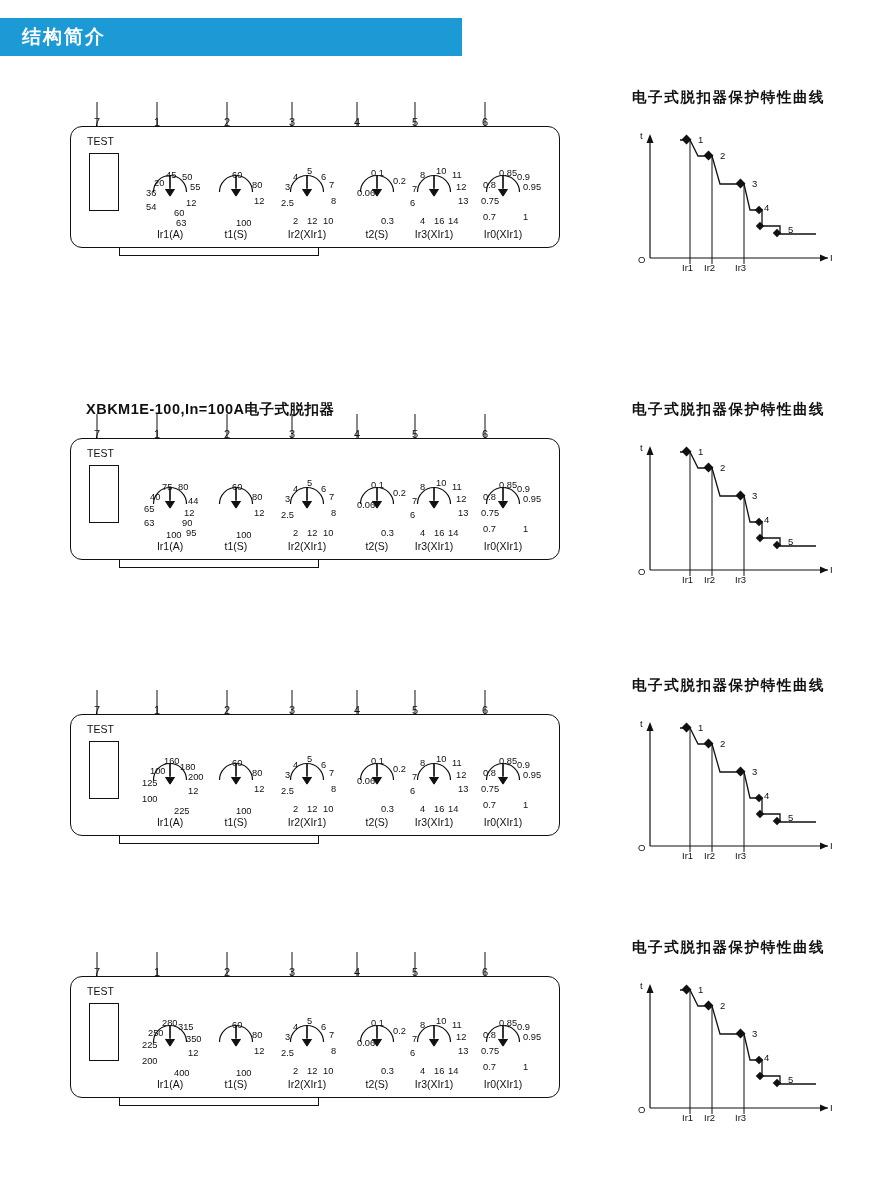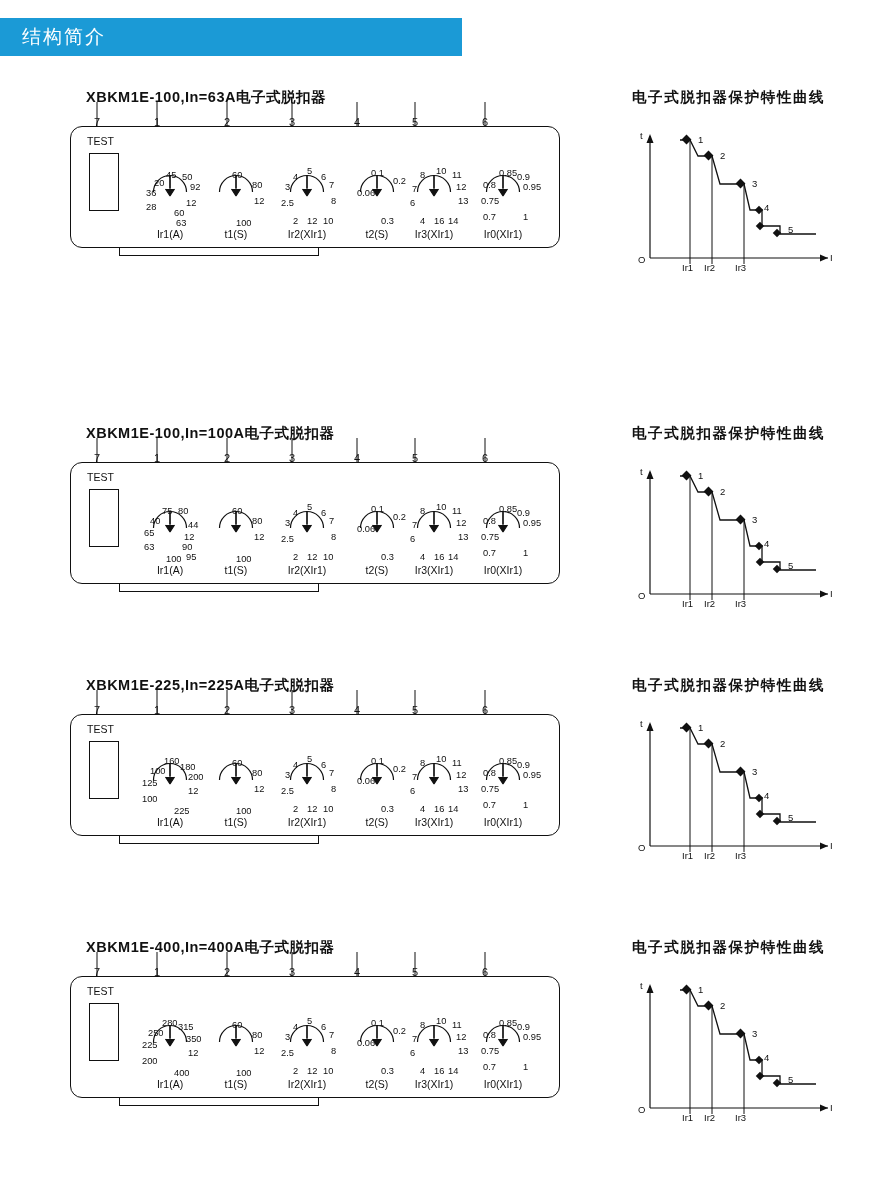--- a/index.html
+++ b/index.html
@@ -10,21 +10,21 @@
     color:#111;
     position:relative;
     overflow:hidden;
   }
   .banner{
     position:absolute;left:0;top:18px;width:462px;height:38px;
     background:#1b9ad6;
     display:flex;align-items:center;
   }
   .banner-text{
-    color:#fff;font-size:19px;font-weight:normal;letter-spacing:2px;
+    color:#fff;font-size:19px;font-weight:bold;letter-spacing:2px;
     margin-left:22px;
   }
   .section{position:absolute;left:0;width:882px;}
   .sec-title{
     position:absolute;font-size:14.5px;font-weight:bold;letter-spacing:.5px;
     white-space:nowrap;
   }
   .dev-title{left:86px;top:0;}
   .curve-title{left:632px;top:0;letter-spacing:1.6px;}
 
@@ -66,21 +66,20 @@
 </style>
 </head>
 <body>
 
 <div class="banner">
   <span class="banner-text">结构简介</span>
 </div>
 
 <div id="sections-root">
     <div class="section" style="top:88px;height:280px;">
-      <div class="sec-title dev-title">XBKM1E-100,In=63A电子式脱扣器</div>
       <div class="sec-title curve-title">电子式脱扣器保护特性曲线</div>
       <svg class="leaders">
         <line x1="97" y1="46" x2="97" y2="14" stroke="#111" stroke-width="1"></line>
         <line x1="157" y1="46" x2="157" y2="14" stroke="#111" stroke-width="1"></line>
         <line x1="227" y1="46" x2="227" y2="14" stroke="#111" stroke-width="1"></line>
         <line x1="292" y1="46" x2="292" y2="14" stroke="#111" stroke-width="1"></line>
         <line x1="357" y1="46" x2="357" y2="14" stroke="#111" stroke-width="1"></line>
         <line x1="415" y1="46" x2="415" y2="14" stroke="#111" stroke-width="1"></line>
         <line x1="485" y1="46" x2="485" y2="14" stroke="#111" stroke-width="1"></line>
       </svg>
@@ -101,22 +100,22 @@
     <path d="M 22 9 L 22 30 M 22 30 L 17.5 23 M 22 30 L 26.5 23" fill="none" stroke="#111" stroke-width="1.2"></path>
     <path d="M 17.5 23 L 22 30 L 26.5 23 Z" fill="#111"></path>
     <line x1="22" y1="9" x2="22" y2="22" stroke="#111" stroke-width="1.2"></line>
   </svg>
                <div class="dial-caption">Ir1(A)</div>
              </div>
       <div class="scale" style="left:154px;top:90px;">20</div>
       <div class="scale" style="left:166px;top:82px;">45</div>
       <div class="scale" style="left:182px;top:84px;">50</div>
       <div class="scale" style="left:146px;top:100px;">36</div>
-      <div class="scale" style="left:190px;top:94px;">92</div>
-      <div class="scale" style="left:146px;top:114px;">28</div>
+      <div class="scale" style="left:190px;top:94px;">55</div>
+      <div class="scale" style="left:146px;top:114px;">54</div>
       <div class="scale" style="left:186px;top:110px;">12</div>
       <div class="scale" style="left:174px;top:120px;">60</div>
       <div class="scale" style="left:176px;top:130px;">63</div>
       <div class="dial" style="left:214px;top:78px;">
                <svg width="44" height="44" viewBox="0 0 44 44">
     <path d="M 5.5 26 A 16.5 16.5 0 1 1 38.5 26" fill="none" stroke="#111" stroke-width="1.2"></path>
     <path d="M 22 9 L 22 30 M 22 30 L 17.5 23 M 22 30 L 26.5 23" fill="none" stroke="#111" stroke-width="1.2"></path>
     <path d="M 17.5 23 L 22 30 L 26.5 23 Z" fill="#111"></path>
     <line x1="22" y1="9" x2="22" y2="22" stroke="#111" stroke-width="1.2"></line>
   </svg>
@@ -222,21 +221,21 @@
              <div class="g-lab" style="left:54px;top:136px;">Ir1</div>
              <div class="g-lab" style="left:76px;top:136px;">Ir2</div>
              <div class="g-lab" style="left:107px;top:136px;">Ir3</div>
              <div class="g-lab" style="left:70px;top:8px;">1</div>
              <div class="g-lab" style="left:92px;top:24px;">2</div>
              <div class="g-lab" style="left:124px;top:52px;">3</div>
              <div class="g-lab" style="left:136px;top:76px;">4</div>
              <div class="g-lab" style="left:160px;top:98px;">5</div>
            </div>
     </div>
-    <div class="section" style="top:400px;height:280px;margin-top:24px;">
+    <div class="section" style="top:400px;height:280px;">
       <div class="sec-title dev-title">XBKM1E-100,In=100A电子式脱扣器</div>
       <div class="sec-title curve-title">电子式脱扣器保护特性曲线</div>
       <svg class="leaders">
         <line x1="97" y1="46" x2="97" y2="14" stroke="#111" stroke-width="1"></line>
         <line x1="157" y1="46" x2="157" y2="14" stroke="#111" stroke-width="1"></line>
         <line x1="227" y1="46" x2="227" y2="14" stroke="#111" stroke-width="1"></line>
         <line x1="292" y1="46" x2="292" y2="14" stroke="#111" stroke-width="1"></line>
         <line x1="357" y1="46" x2="357" y2="14" stroke="#111" stroke-width="1"></line>
         <line x1="415" y1="46" x2="415" y2="14" stroke="#111" stroke-width="1"></line>
         <line x1="485" y1="46" x2="485" y2="14" stroke="#111" stroke-width="1"></line>
@@ -381,21 +380,20 @@
              <div class="g-lab" style="left:76px;top:136px;">Ir2</div>
              <div class="g-lab" style="left:107px;top:136px;">Ir3</div>
              <div class="g-lab" style="left:70px;top:8px;">1</div>
              <div class="g-lab" style="left:92px;top:24px;">2</div>
              <div class="g-lab" style="left:124px;top:52px;">3</div>
              <div class="g-lab" style="left:136px;top:76px;">4</div>
              <div class="g-lab" style="left:160px;top:98px;">5</div>
            </div>
     </div>
     <div class="section" style="top:676px;height:280px;">
-      <div class="sec-title dev-title">XBKM1E-225,In=225A电子式脱扣器</div>
       <div class="sec-title curve-title">电子式脱扣器保护特性曲线</div>
       <svg class="leaders">
         <line x1="97" y1="46" x2="97" y2="14" stroke="#111" stroke-width="1"></line>
         <line x1="157" y1="46" x2="157" y2="14" stroke="#111" stroke-width="1"></line>
         <line x1="227" y1="46" x2="227" y2="14" stroke="#111" stroke-width="1"></line>
         <line x1="292" y1="46" x2="292" y2="14" stroke="#111" stroke-width="1"></line>
         <line x1="357" y1="46" x2="357" y2="14" stroke="#111" stroke-width="1"></line>
         <line x1="415" y1="46" x2="415" y2="14" stroke="#111" stroke-width="1"></line>
         <line x1="485" y1="46" x2="485" y2="14" stroke="#111" stroke-width="1"></line>
       </svg>
@@ -537,21 +535,20 @@
              <div class="g-lab" style="left:76px;top:136px;">Ir2</div>
              <div class="g-lab" style="left:107px;top:136px;">Ir3</div>
              <div class="g-lab" style="left:70px;top:8px;">1</div>
              <div class="g-lab" style="left:92px;top:24px;">2</div>
              <div class="g-lab" style="left:124px;top:52px;">3</div>
              <div class="g-lab" style="left:136px;top:76px;">4</div>
              <div class="g-lab" style="left:160px;top:98px;">5</div>
            </div>
     </div>
     <div class="section" style="top:938px;height:280px;">
-      <div class="sec-title dev-title">XBKM1E-400,In=400A电子式脱扣器</div>
       <div class="sec-title curve-title">电子式脱扣器保护特性曲线</div>
       <svg class="leaders">
         <line x1="97" y1="46" x2="97" y2="14" stroke="#111" stroke-width="1"></line>
         <line x1="157" y1="46" x2="157" y2="14" stroke="#111" stroke-width="1"></line>
         <line x1="227" y1="46" x2="227" y2="14" stroke="#111" stroke-width="1"></line>
         <line x1="292" y1="46" x2="292" y2="14" stroke="#111" stroke-width="1"></line>
         <line x1="357" y1="46" x2="357" y2="14" stroke="#111" stroke-width="1"></line>
         <line x1="415" y1="46" x2="415" y2="14" stroke="#111" stroke-width="1"></line>
         <line x1="485" y1="46" x2="485" y2="14" stroke="#111" stroke-width="1"></line>
       </svg>

